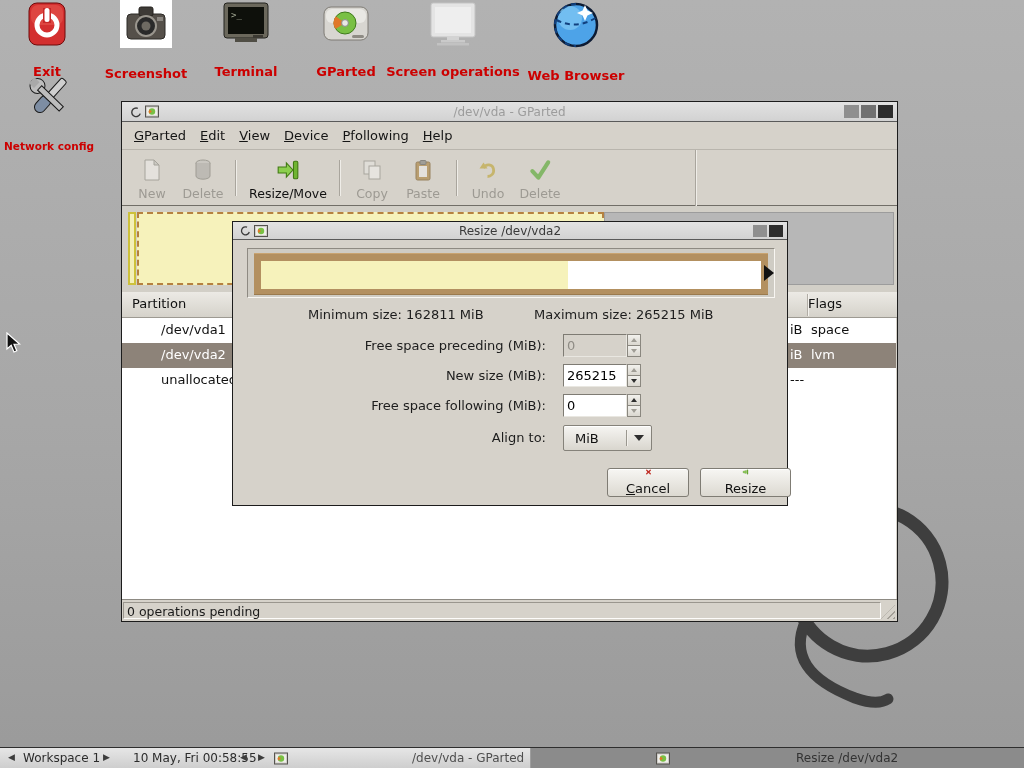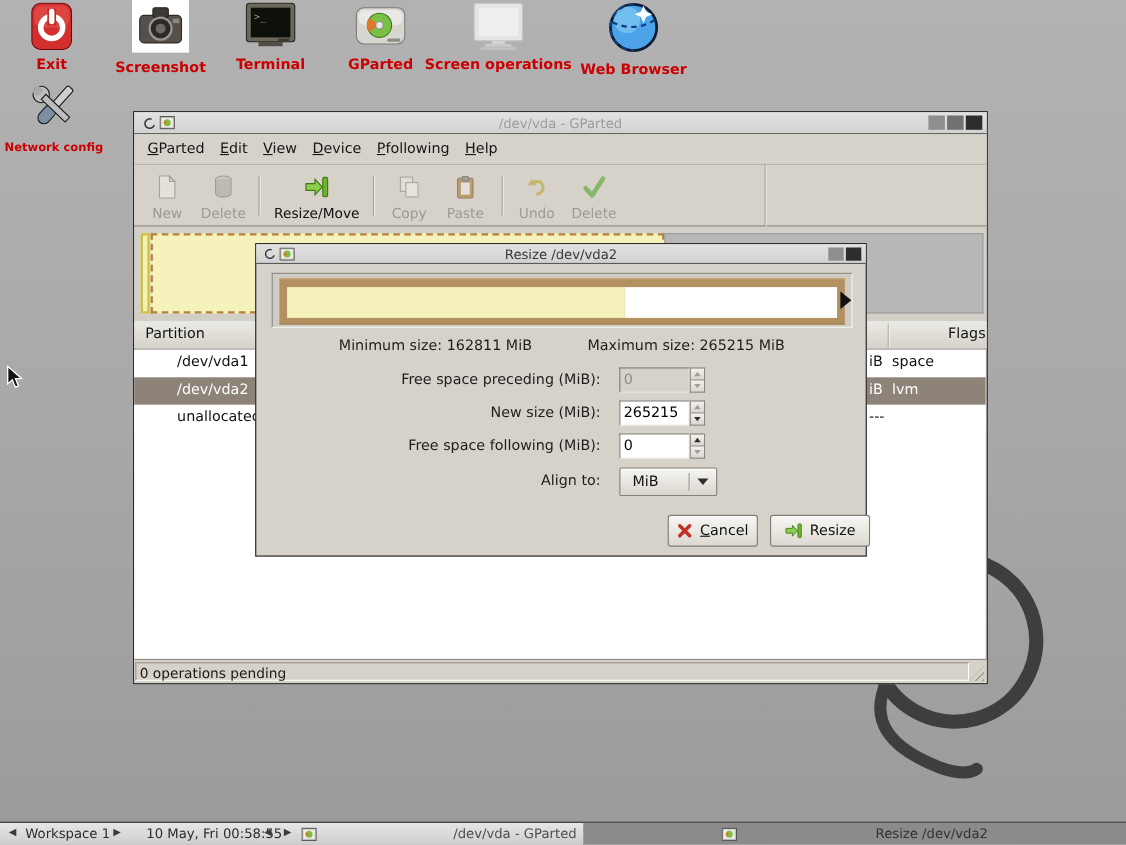--- a/index.html
+++ b/index.html
@@ -4,21 +4,21 @@
 <style>
   * { margin:0; padding:0; box-sizing:border-box; }
   html,body { width:1024px; height:768px; overflow:hidden; }
   body { font-family:"DejaVu Sans","Liberation Sans",sans-serif; }
   #screen { position:relative; width:1024px; height:768px;
             background:linear-gradient(180deg,#b2b2b2 0%,#a7a7a7 55%,#9a9a9a 100%); }
   .abs { position:absolute; }
 
   
   .dicon { position:absolute; display:flex; flex-direction:column; align-items:center; cursor:default; }
-  .dicon .lbl { margin-top:6px; font-weight:bold; font-size:13px; color:#cc0000; white-space:nowrap; }
+  .dicon .lbl { margin-top:18px; font-weight:bold; font-size:13px; color:#cc0000; white-space:nowrap; }
   .dicon .lbl.small { font-size:10.5px; }
 
   
   .win { position:absolute; border:1px solid #1c1c1c; background:#d6d2ca; }
   .titlebar { position:absolute; left:0; right:0; top:0; background:linear-gradient(#e2e2e2,#d2d2d2);
               border-bottom:1px solid #5a5a5a; }
   .title-text { position:absolute; left:0; right:0; text-align:center; font-size:12px; top:3px; }
   .wbtn { position:absolute; top:3px; width:15px; height:13px; }
 
   
@@ -67,21 +67,21 @@
   .tri-up { width:0; height:0; border-left:3px solid transparent; border-right:3px solid transparent; border-bottom:4px solid #2e2e2e; }
   .tri-down { width:0; height:0; border-left:3px solid transparent; border-right:3px solid transparent; border-top:4px solid #2e2e2e; }
   .dim .tri-up { border-bottom-color:#a09d95; } .dim .tri-down { border-top-color:#a09d95; }
   .combo { position:absolute; left:330px; width:89px; height:26px; display:flex; align-items:center;
            background:linear-gradient(#f6f5f2,#d9d6ce); border:1px solid #85827a; border-radius:2px;
            box-shadow:inset 0 1px 0 #fff; font-size:13px; color:#111; padding-left:11px; }
   .combo-sep { width:1px; height:16px; background:#9a978f; box-shadow:1px 0 0 #f3f1ec; margin-left:auto; }
   .combo .tri-down { margin:0 7px; }
   .gbtn { position:absolute; height:29px; display:flex; align-items:center; justify-content:center; gap:6px;
           background:linear-gradient(#f7f6f3,#dcd9d1); border:1px solid #7f7c74; border-radius:3px;
-          box-shadow:inset 0 1px 0 #fff; font-size:13px; color:#111; }
+          box-shadow:inset 0 1px 0 #fff; font-size:13px; color:#111;flex-direction:column; }
 
   
   #taskbar { position:absolute; left:0; right:0; bottom:0; height:21px;
              background:linear-gradient(#e6e6e6,#cecece); border-top:1px solid #2e2e2e; font-size:12px; color:#2c2c2c; }
   #taskbar .titm { position:absolute; top:3px; white-space:nowrap; }
   .pgr { font-size:9px; color:#3c3c3c; top:4px !important; }
   .task-active { position:absolute; left:530px; right:0; top:0; bottom:0; background:#8b8b8b; border-left:1px solid #9e9e9e; }
 </style>
 </head>
 <body>
@@ -264,21 +264,21 @@
       <div class="pblock" style="left:15px;width:467px;background:#f6f2bb;border:2px dashed #b5813f"></div>
       <div class="pblock" style="left:482px;width:290px;background:#b7b7b7;border:1px solid #9c9c9c"></div>
     </div>
 
     <div class="abs" style="left:0;top:216px;height:283px;right:1px;background:#fff"></div>
 
     <div class="thead" style="top:190px">
       <span class="abs" style="left:10px;top:4px">Partition</span>
       <div class="hsep" style="left:662px"></div>
       <div class="hsep" style="left:685px"></div>
-      <span class="abs" style="left:686px;width:88px;text-align:right;top:4px">Flags</span>
+      <span class="abs" style="left:686px;width:88px;text-align:left;top:4px">Flags</span>
     </div>
 
     <div class="trow" style="top:216px">
       <span style="left:39px">/dev/vda1</span>
       <span style="left:668px">iB</span>
       <span style="left:689px">space</span>
     </div>
     <div class="trow selected" style="top:241px">
       <span style="left:39px">/dev/vda2</span>
       <span style="left:668px">iB</span>

